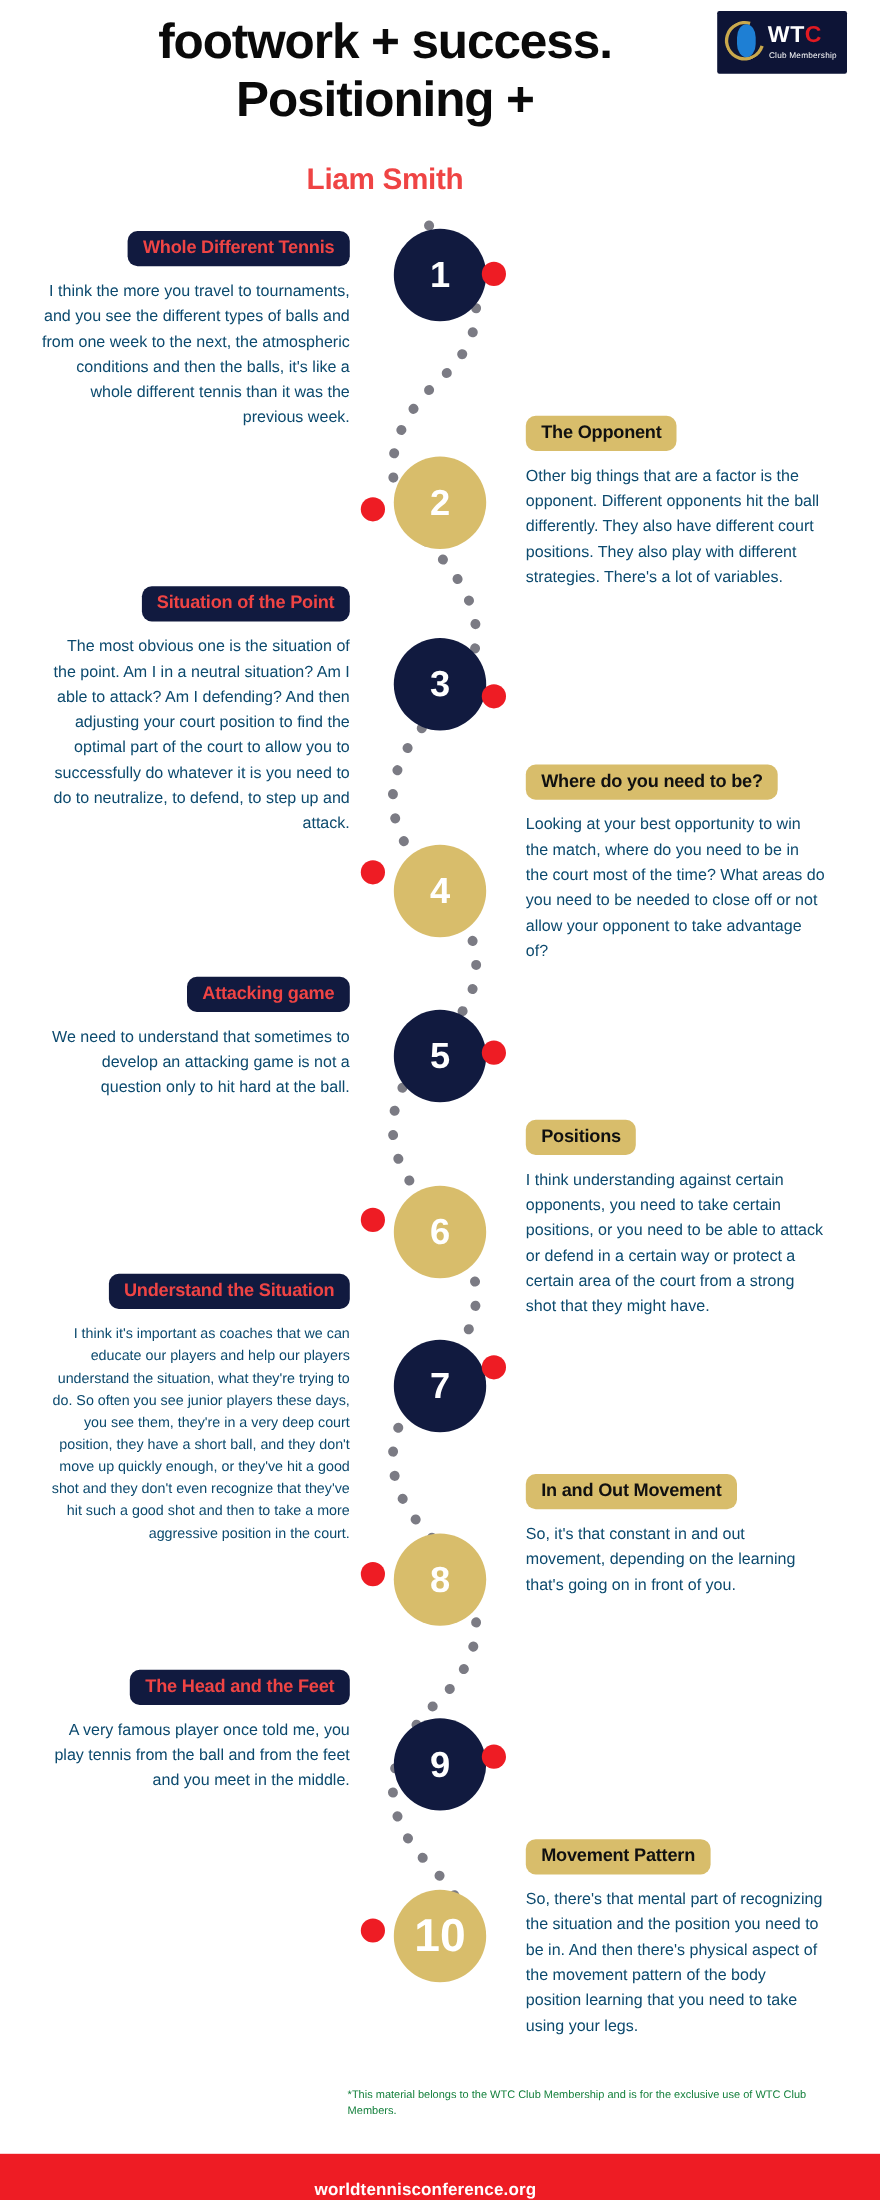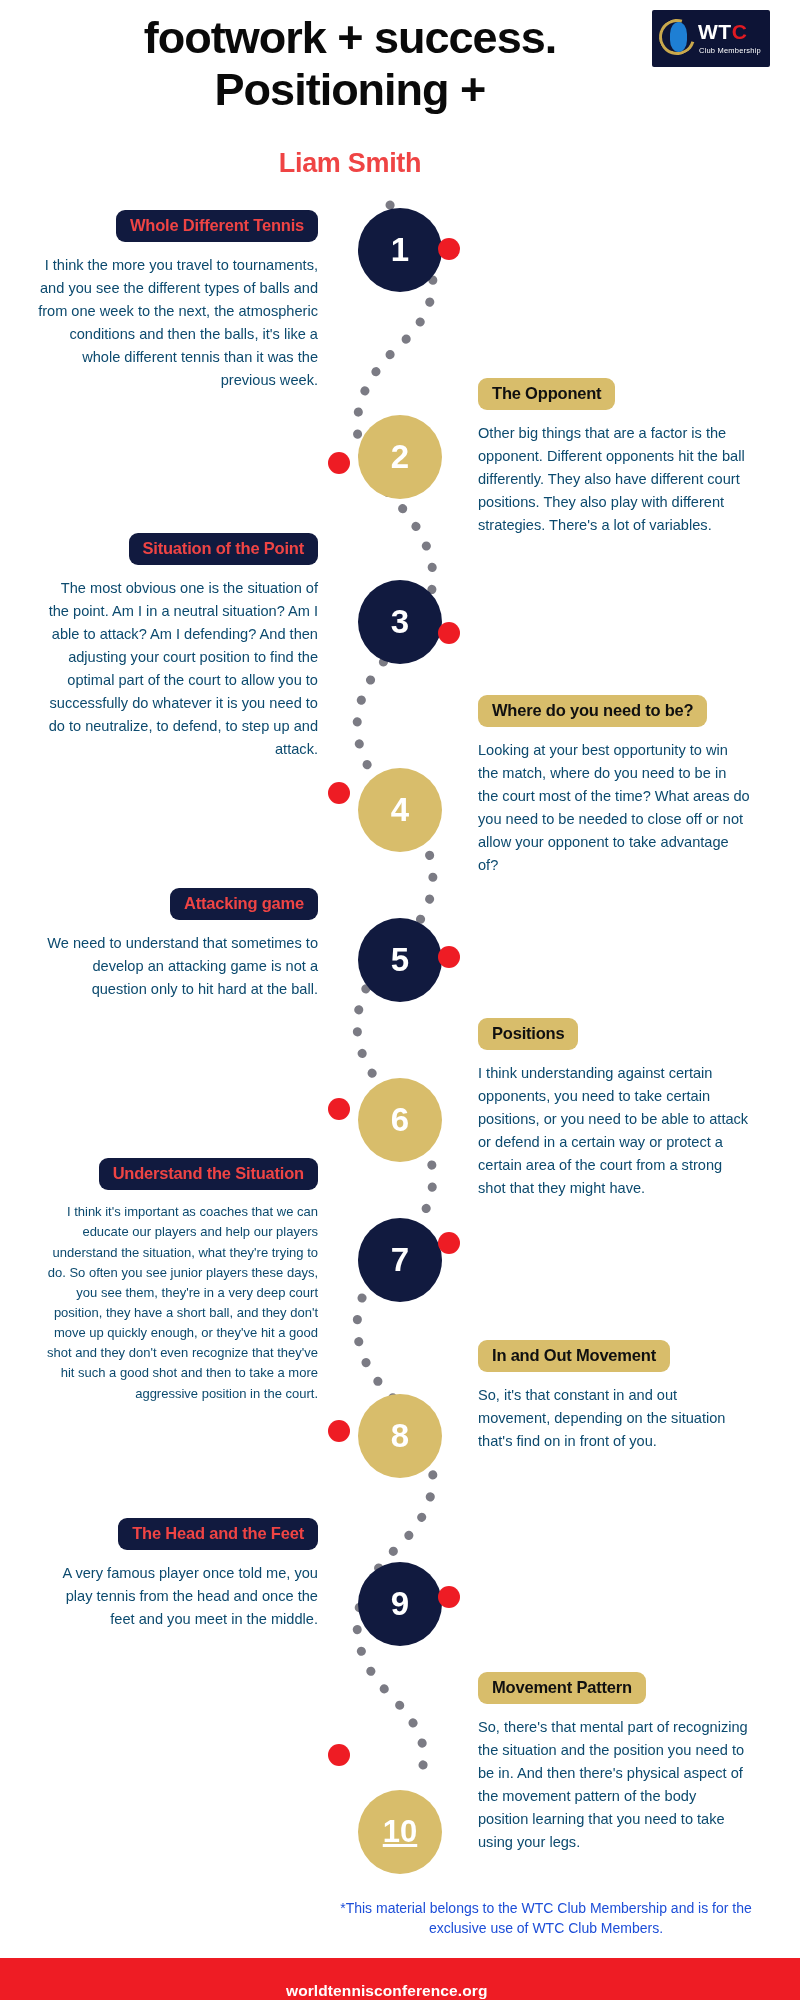--- a/index.html
+++ b/index.html
@@ -150,24 +150,23 @@
     color: #0c4a6e;
   }
   .body-text.small { font-size: 13px; line-height: 1.55; }
 
   
   .disclaimer {
     position: absolute;
     left: 316px;
     top: 1898px;
     width: 460px;
-    font-size: 14px;
+    font-size: 10px;
     line-height: 1.45;
-    color: #1d4ed8;
-    text-align: center;
+    color: #15803d;
   }
   .redbar {
     position: absolute;
     left: 0;
     bottom: 0;
     width: 800px;
     height: 42px;
     background: #ee1c24;
     display: flex;
     align-items: flex-end;
@@ -254,21 +253,21 @@
 <div class="node gold" style="left:358px; top:1394px; width:84px;  height:84px;  font-size:33px;">
     <span>8</span>
   </div>
 <div class="reddot" style="left:328px; top:1420px;"></div>
 
 <div class="node dark" style="left:358px; top:1562px; width:84px;  height:84px;  font-size:33px;">
     <span>9</span>
   </div>
 <div class="reddot" style="left:438px; top:1586px;"></div>
 
-<div class="node gold" style="left:358px; top:1790px; width:84px;  height:84px;  font-size:31px;text-decoration:underline;">
+<div class="node gold" style="left:358px; top:1718px; width:84px;  height:84px;  font-size:42px;">
     <span>10</span>
   </div>
 <div class="reddot" style="left:328px; top:1744px;"></div>
 
 <div class="card left" style="left:38px; top:210px; width:280px;">
   <div class="badge dark">Whole Different Tennis</div>
   <div class="body-text">I think the more you travel to tournaments, and you see the different types of balls and from one week to the next, the atmospheric conditions and then the balls, it's like a whole different tennis than it was the previous week.</div>
 </div>
 
 <div class="card right" style="left:478px; top:378px; width:272px;">
@@ -296,26 +295,26 @@
   <div class="body-text">I think understanding against certain opponents, you need to take certain positions, or you need to be able to attack or defend in a certain way or protect a certain area of the court from a strong shot that they might have.</div>
 </div>
 
 <div class="card left" style="left:38px; top:1158px; width:280px;">
   <div class="badge dark">Understand the Situation</div>
   <div class="body-text small">I think it's important as coaches that we can educate our players and help our players understand the situation, what they're trying to do. So often you see junior players these days, you see them, they're in a very deep court position, they have a short ball, and they don't move up quickly enough, or they've hit a good shot and they don't even recognize that they've hit such a good shot and then to take a more aggressive position in the court.</div>
 </div>
 
 <div class="card right" style="left:478px; top:1340px; width:272px;">
   <div class="badge gold">In and Out Movement</div>
-  <div class="body-text">So, it's that constant in and out movement, depending on the situation that's find on in front of you.</div>
+  <div class="body-text">So, it's that constant in and out movement, depending on the learning that's going on in front of you.</div>
 </div>
 
 <div class="card left" style="left:38px; top:1518px; width:280px;">
   <div class="badge dark">The Head and the Feet</div>
-  <div class="body-text">A very famous player once told me, you play tennis from the head and once the feet and you meet in the middle.</div>
+  <div class="body-text">A very famous player once told me, you play tennis from the ball and from the feet and you meet in the middle.</div>
 </div>
 
 <div class="card right" style="left:478px; top:1672px; width:272px;">
   <div class="badge gold">Movement Pattern</div>
   <div class="body-text">So, there's that mental part of recognizing the situation and the position you need to be in. And then there's physical aspect of the movement pattern of the body position learning that you need to take using your legs.</div>
 </div>
 
 <div class="disclaimer">*This material belongs to the WTC Club Membership and is for the exclusive use of WTC Club Members.</div>
 
 <div class="redbar">

